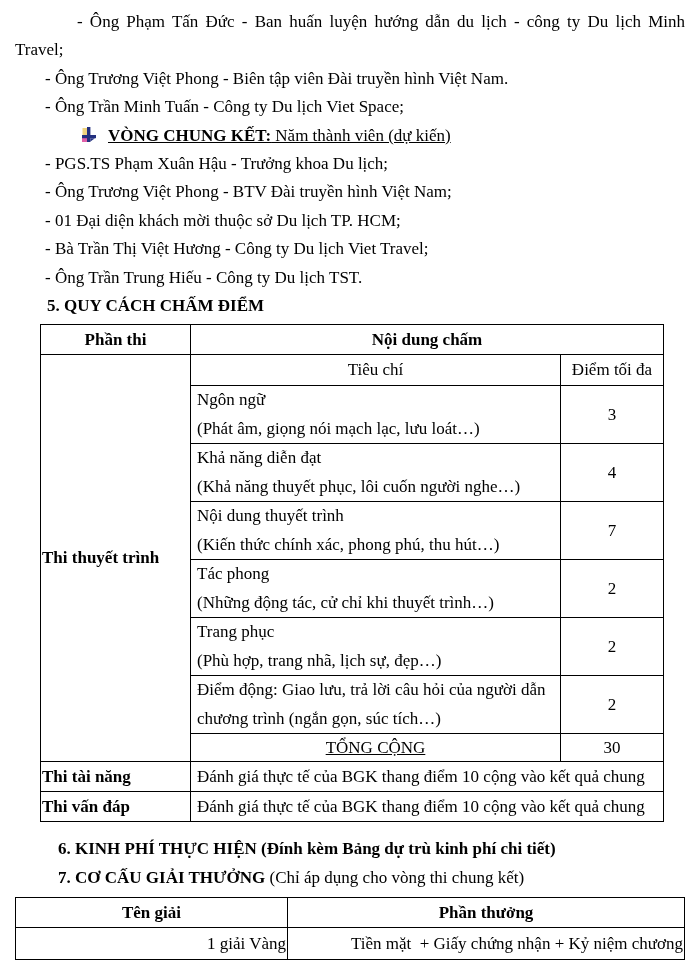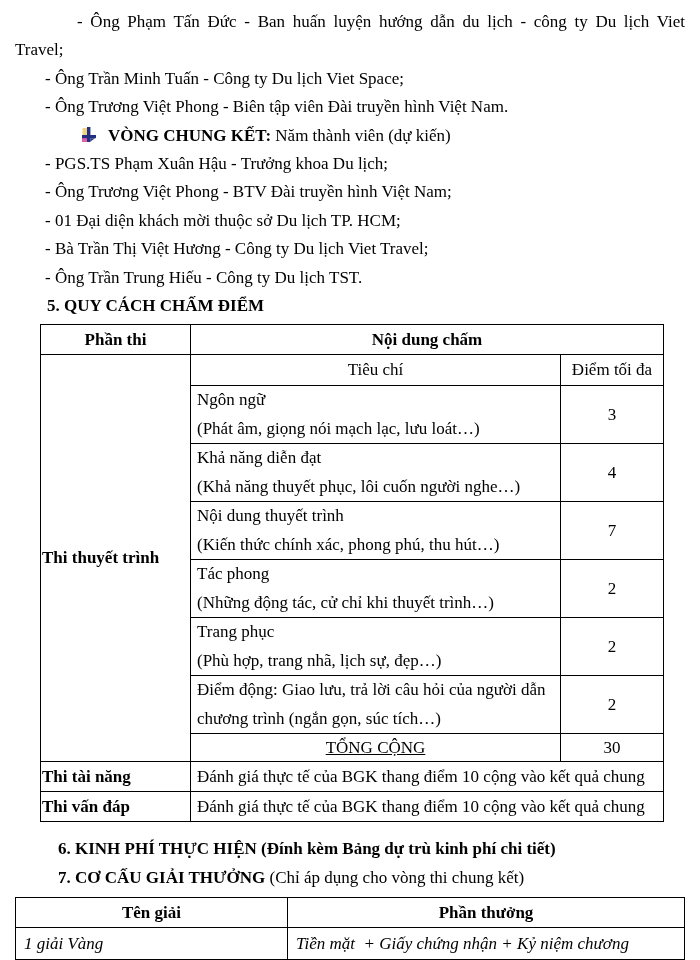--- a/index.html
+++ b/index.html
@@ -6,21 +6,21 @@
   body{
     width:700px;height:960px;background:#ffffff;color:#000;
     font-family:"Liberation Serif","DejaVu Serif",serif;
     font-size:17px;overflow:hidden;
   }
   .doc{padding:8px 15px 0 15px;}
   .line{line-height:28.4px;white-space:nowrap;}
   .wrapline{line-height:28.4px;}
   .pl62{padding-left:62px;}
   .pl30{padding-left:30px;}
-  .pl67{padding-left:67px;}
+  .pl67{padding-left:67px;text-decoration:underline;}
   .pl32{padding-left:32px;}
   .pl43{padding-left:43px;}
   .jlast{text-align:justify;text-align-last:justify;white-space:normal;}
   .bold{font-weight:bold;}
   .flag{display:inline-block;width:15px;height:16px;vertical-align:-2px;margin-right:11px;}
 
   table{border-collapse:collapse;table-layout:fixed;}
   td{border:1.5px solid #000;overflow:hidden;}
 
   .t1{margin-left:25px;margin-top:4px;width:623px;}
@@ -33,31 +33,31 @@
   .part{font-weight:bold;vertical-align:middle;text-align:left;}
   .desc{padding-left:6px;vertical-align:middle;text-align:left;line-height:27px;}
   .total{text-align:center;vertical-align:middle;}
   .total span{text-decoration:underline;}
   .rh30{height:30px;} .rh31{height:31px;} .rh58{height:58px;} .rh28{height:28px;} .rh32{height:32px;}
 
   .sec{margin-top:13px;}
   .t2{margin-top:5px;width:669px;}
   .t2 .c1{width:272px;}
   .t2 .c2{width:397px;}
-  .cellL{padding-left:8px;vertical-align:middle;text-align:left;white-space:pre-wrap;font-style:italic;}
+  .cellL{padding-left:8px;vertical-align:middle;text-align:right;white-space:pre-wrap;}
 </style>
 </head>
 <body>
 
 <div class="doc">
 
-  <div class="wrapline pl62 jlast">- Ông Phạm Tấn Đức - Ban huấn luyện hướng dẫn du lịch - công ty Du lịch Viet</div>
+  <div class="wrapline pl62 jlast">- Ông Phạm Tấn Đức - Ban huấn luyện hướng dẫn du lịch - công ty Du lịch Minh</div>
   <div class="line">Travel;</div>
+  <div class="line pl30">- Ông Trương Việt Phong - Biên tập viên Đài truyền hình Việt Nam.</div>
   <div class="line pl30">- Ông Trần Minh Tuấn - Công ty Du lịch Viet Space;</div>
-  <div class="line pl30">- Ông Trương Việt Phong - Biên tập viên Đài truyền hình Việt Nam.</div>
 
   <div class="line pl67">
     <span class="flag"><svg width="15" height="16" viewBox="0 0 15 16" xmlns="http://www.w3.org/2000/svg">
           <rect x="0.5" y="1" width="4.5" height="10" fill="#EFD37E"></rect>
           <rect x="0" y="11" width="5" height="4" fill="#E060A8"></rect>
           <rect x="0" y="8" width="14" height="3.2" fill="#23307F"></rect>
           <rect x="5" y="0" width="3.4" height="15" fill="#23307F"></rect>
           <polygon points="8.4,11.2 13,11.2 8.4,14.5" fill="#23307F"></polygon>
         </svg></span><span class="bold">VÒNG CHUNG KẾT:</span><span> Năm thành viên (dự kiến)</span>
   </div>

